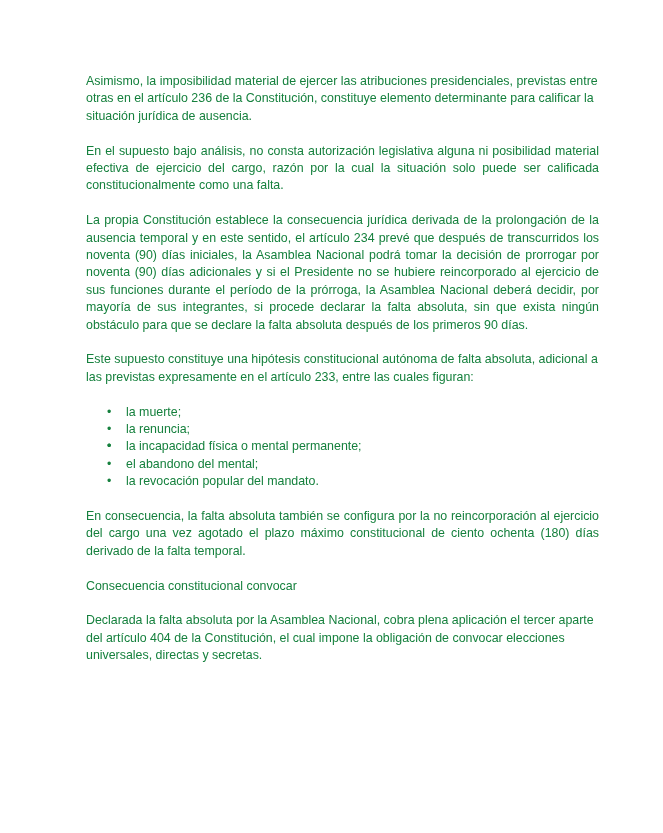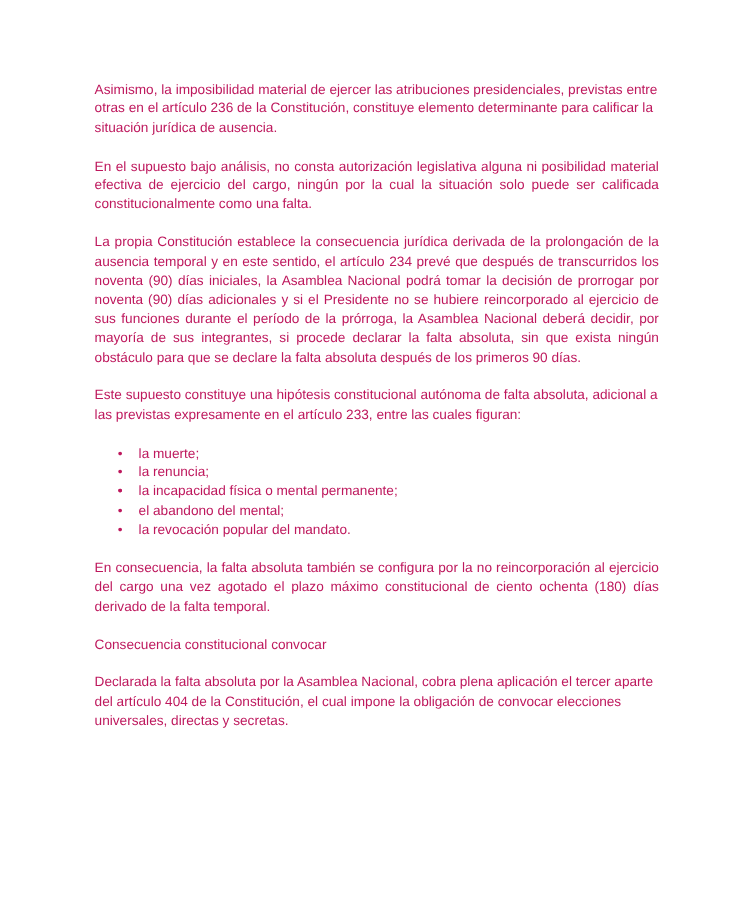--- a/index.html
+++ b/index.html
@@ -14,21 +14,21 @@
       position: relative;
     }
     .page {
       position: absolute;
       left: 86px;
       top: 73px;
       width: 513px;
       font-family: "Liberation Sans", sans-serif;
       font-size: 12.4px;
       line-height: 17.4px;
-      color: #be185d;
+      color: #15803d;
     }
     .para {
       margin: 0 0 17.4px 0;
     }
     .justify {
       text-align: justify;
     }
     .bullet-list {
       list-style: none;
       margin: 0 0 17.4px 0;
@@ -42,21 +42,21 @@
       position: absolute;
       left: 21px;
       top: 0;
     }
   </style>
 </head>
 <body>
 
 <div class="page">
   <p class="para">Asimismo, la imposibilidad material de ejercer las atribuciones presidenciales, previstas entre otras en el artículo 236 de la Constitución, constituye elemento determinante para calificar la situación jurídica de ausencia.</p>
-  <p class="para justify">En el supuesto bajo análisis, no consta autorización legislativa alguna ni posibilidad material efectiva de ejercicio del cargo, ningún por la cual la situación solo puede ser calificada constitucionalmente como una falta.</p>
+  <p class="para justify">En el supuesto bajo análisis, no consta autorización legislativa alguna ni posibilidad material efectiva de ejercicio del cargo, razón por la cual la situación solo puede ser calificada constitucionalmente como una falta.</p>
   <p class="para justify">La propia Constitución establece la consecuencia jurídica derivada de la prolongación de la ausencia temporal y en este sentido, el artículo 234 prevé que después de transcurridos los noventa (90) días iniciales, la Asamblea Nacional podrá tomar la decisión de prorrogar por noventa (90) días adicionales y si el Presidente no se hubiere reincorporado al ejercicio de sus funciones durante el período de la prórroga, la Asamblea Nacional deberá decidir, por mayoría de sus integrantes, si procede declarar la falta absoluta, sin que exista ningún obstáculo para que se declare la falta absoluta después de los primeros 90 días.</p>
   <p class="para">Este supuesto constituye una hipótesis constitucional autónoma de falta absoluta, adicional a las previstas expresamente en el artículo 233, entre las cuales figuran:</p>
 
   <ul class="bullet-list">
     <li class="bullet-item">
       <span class="bullet-dot">•</span>
       <span>la muerte;</span>
     </li>
     <li class="bullet-item">
       <span class="bullet-dot">•</span>

